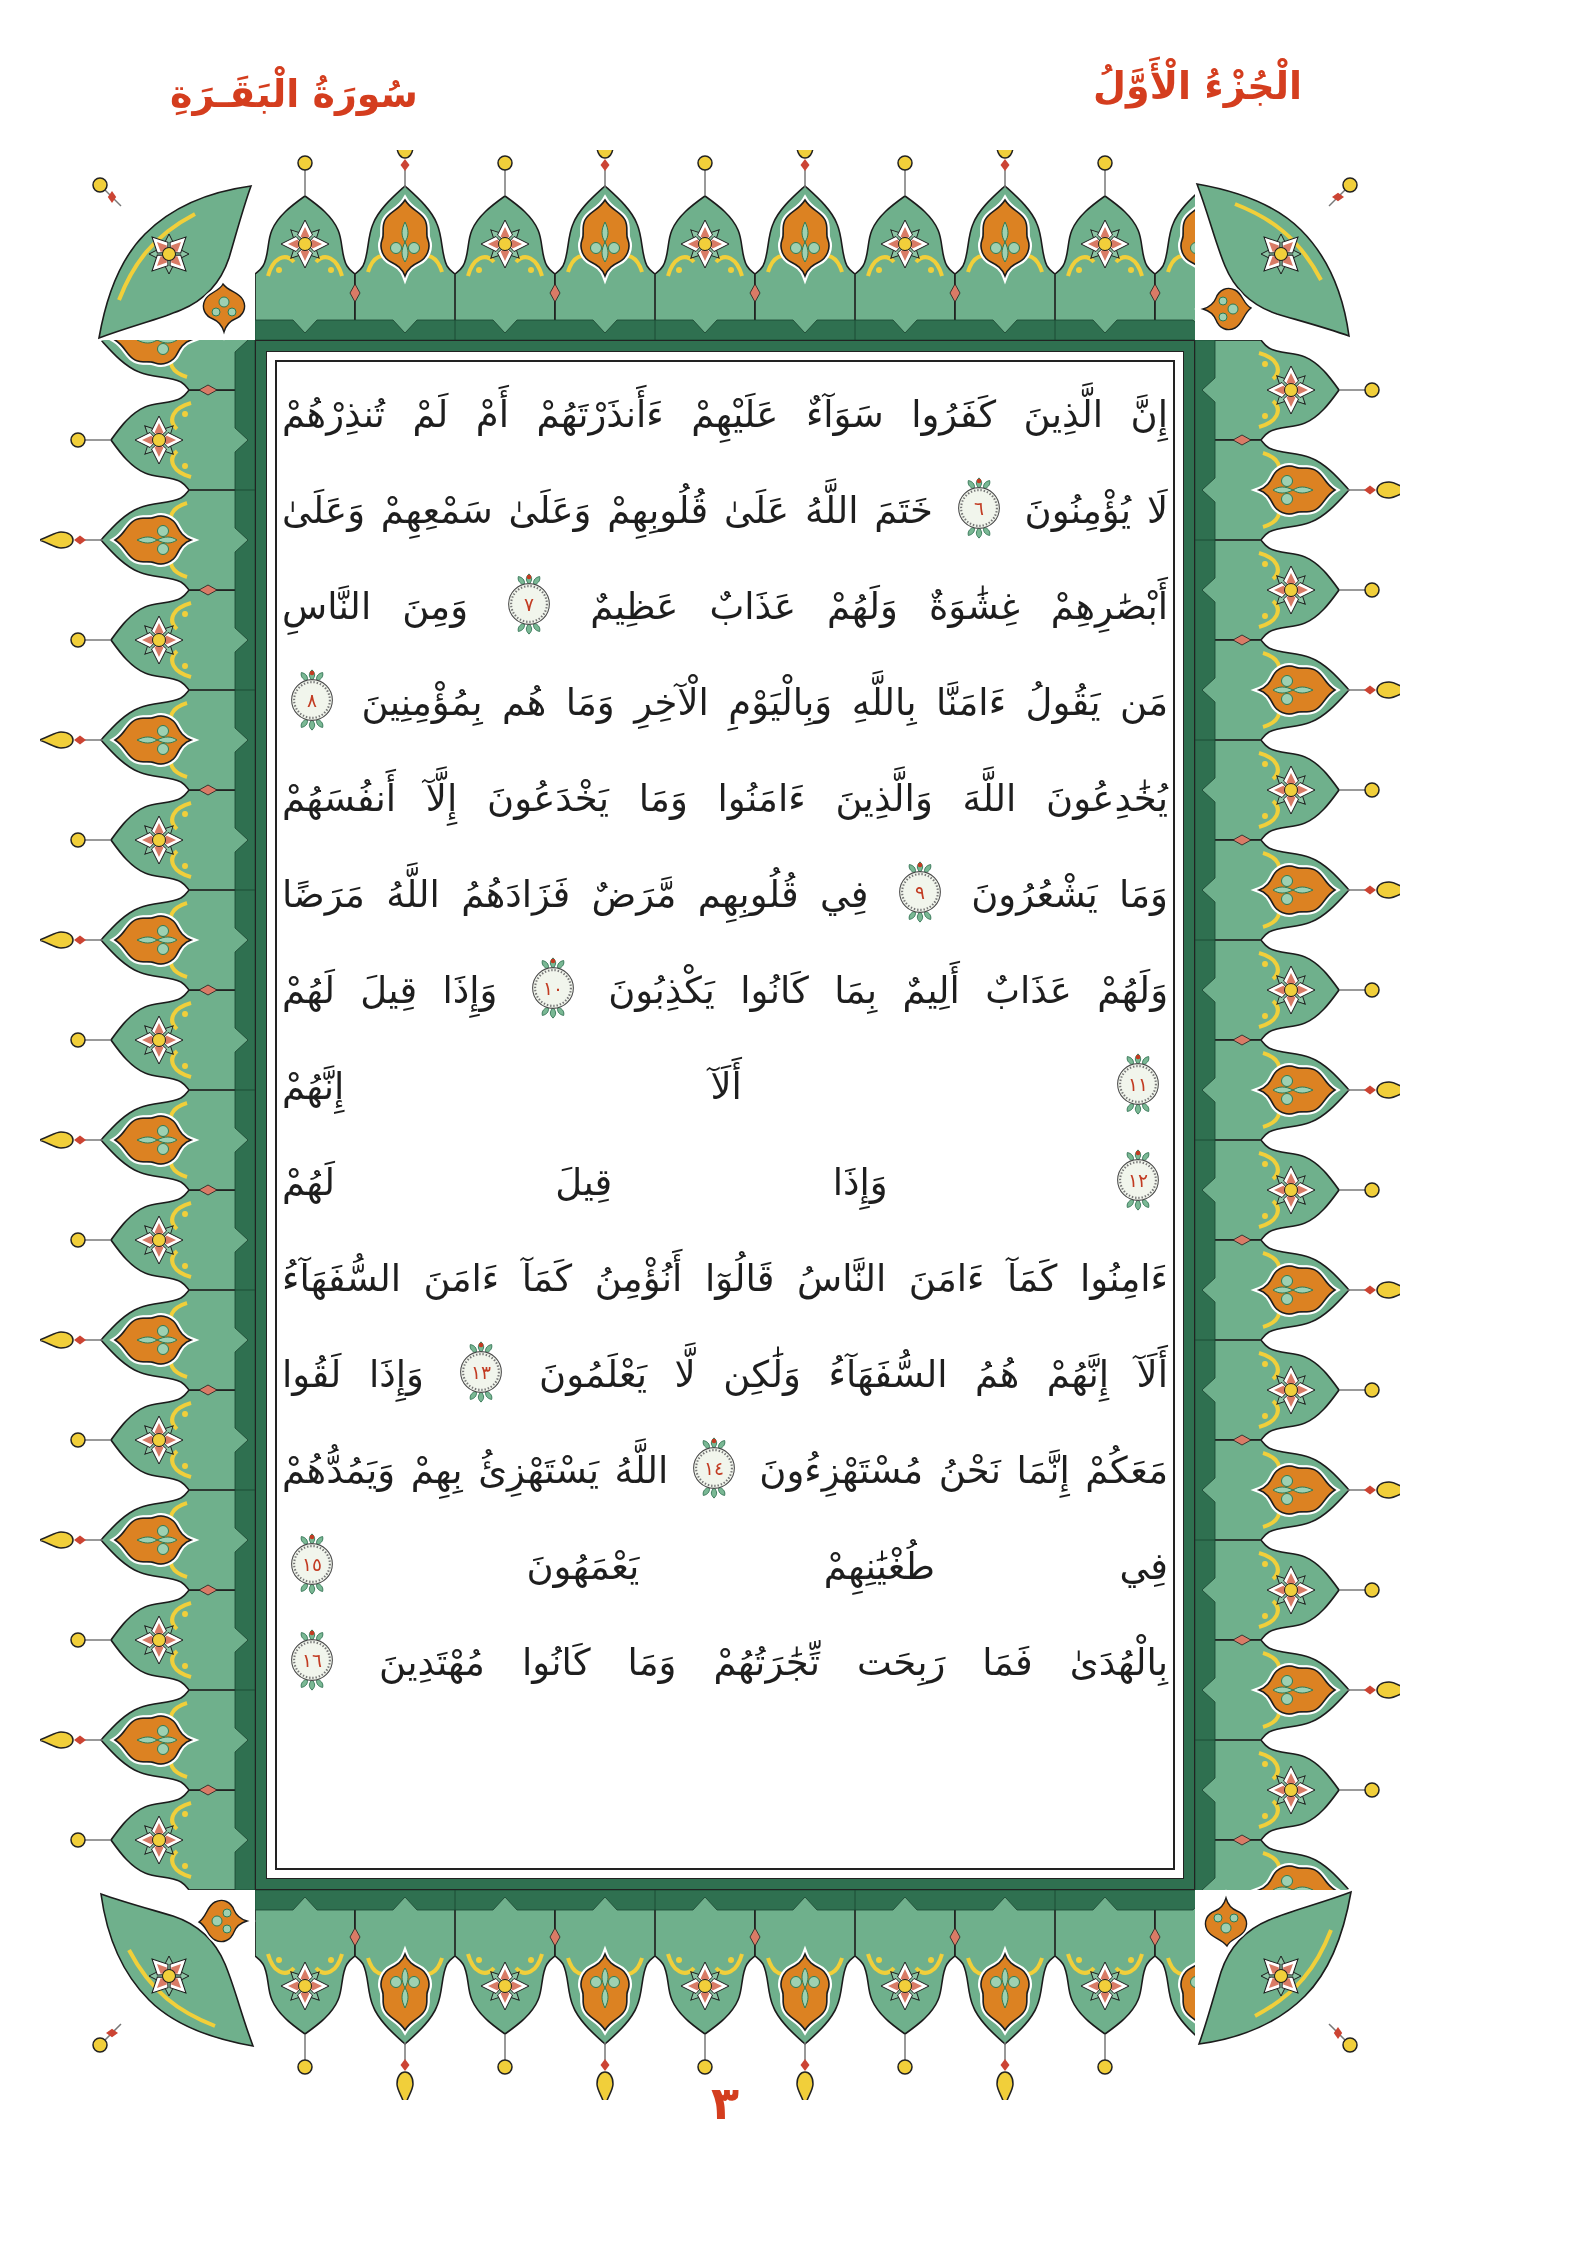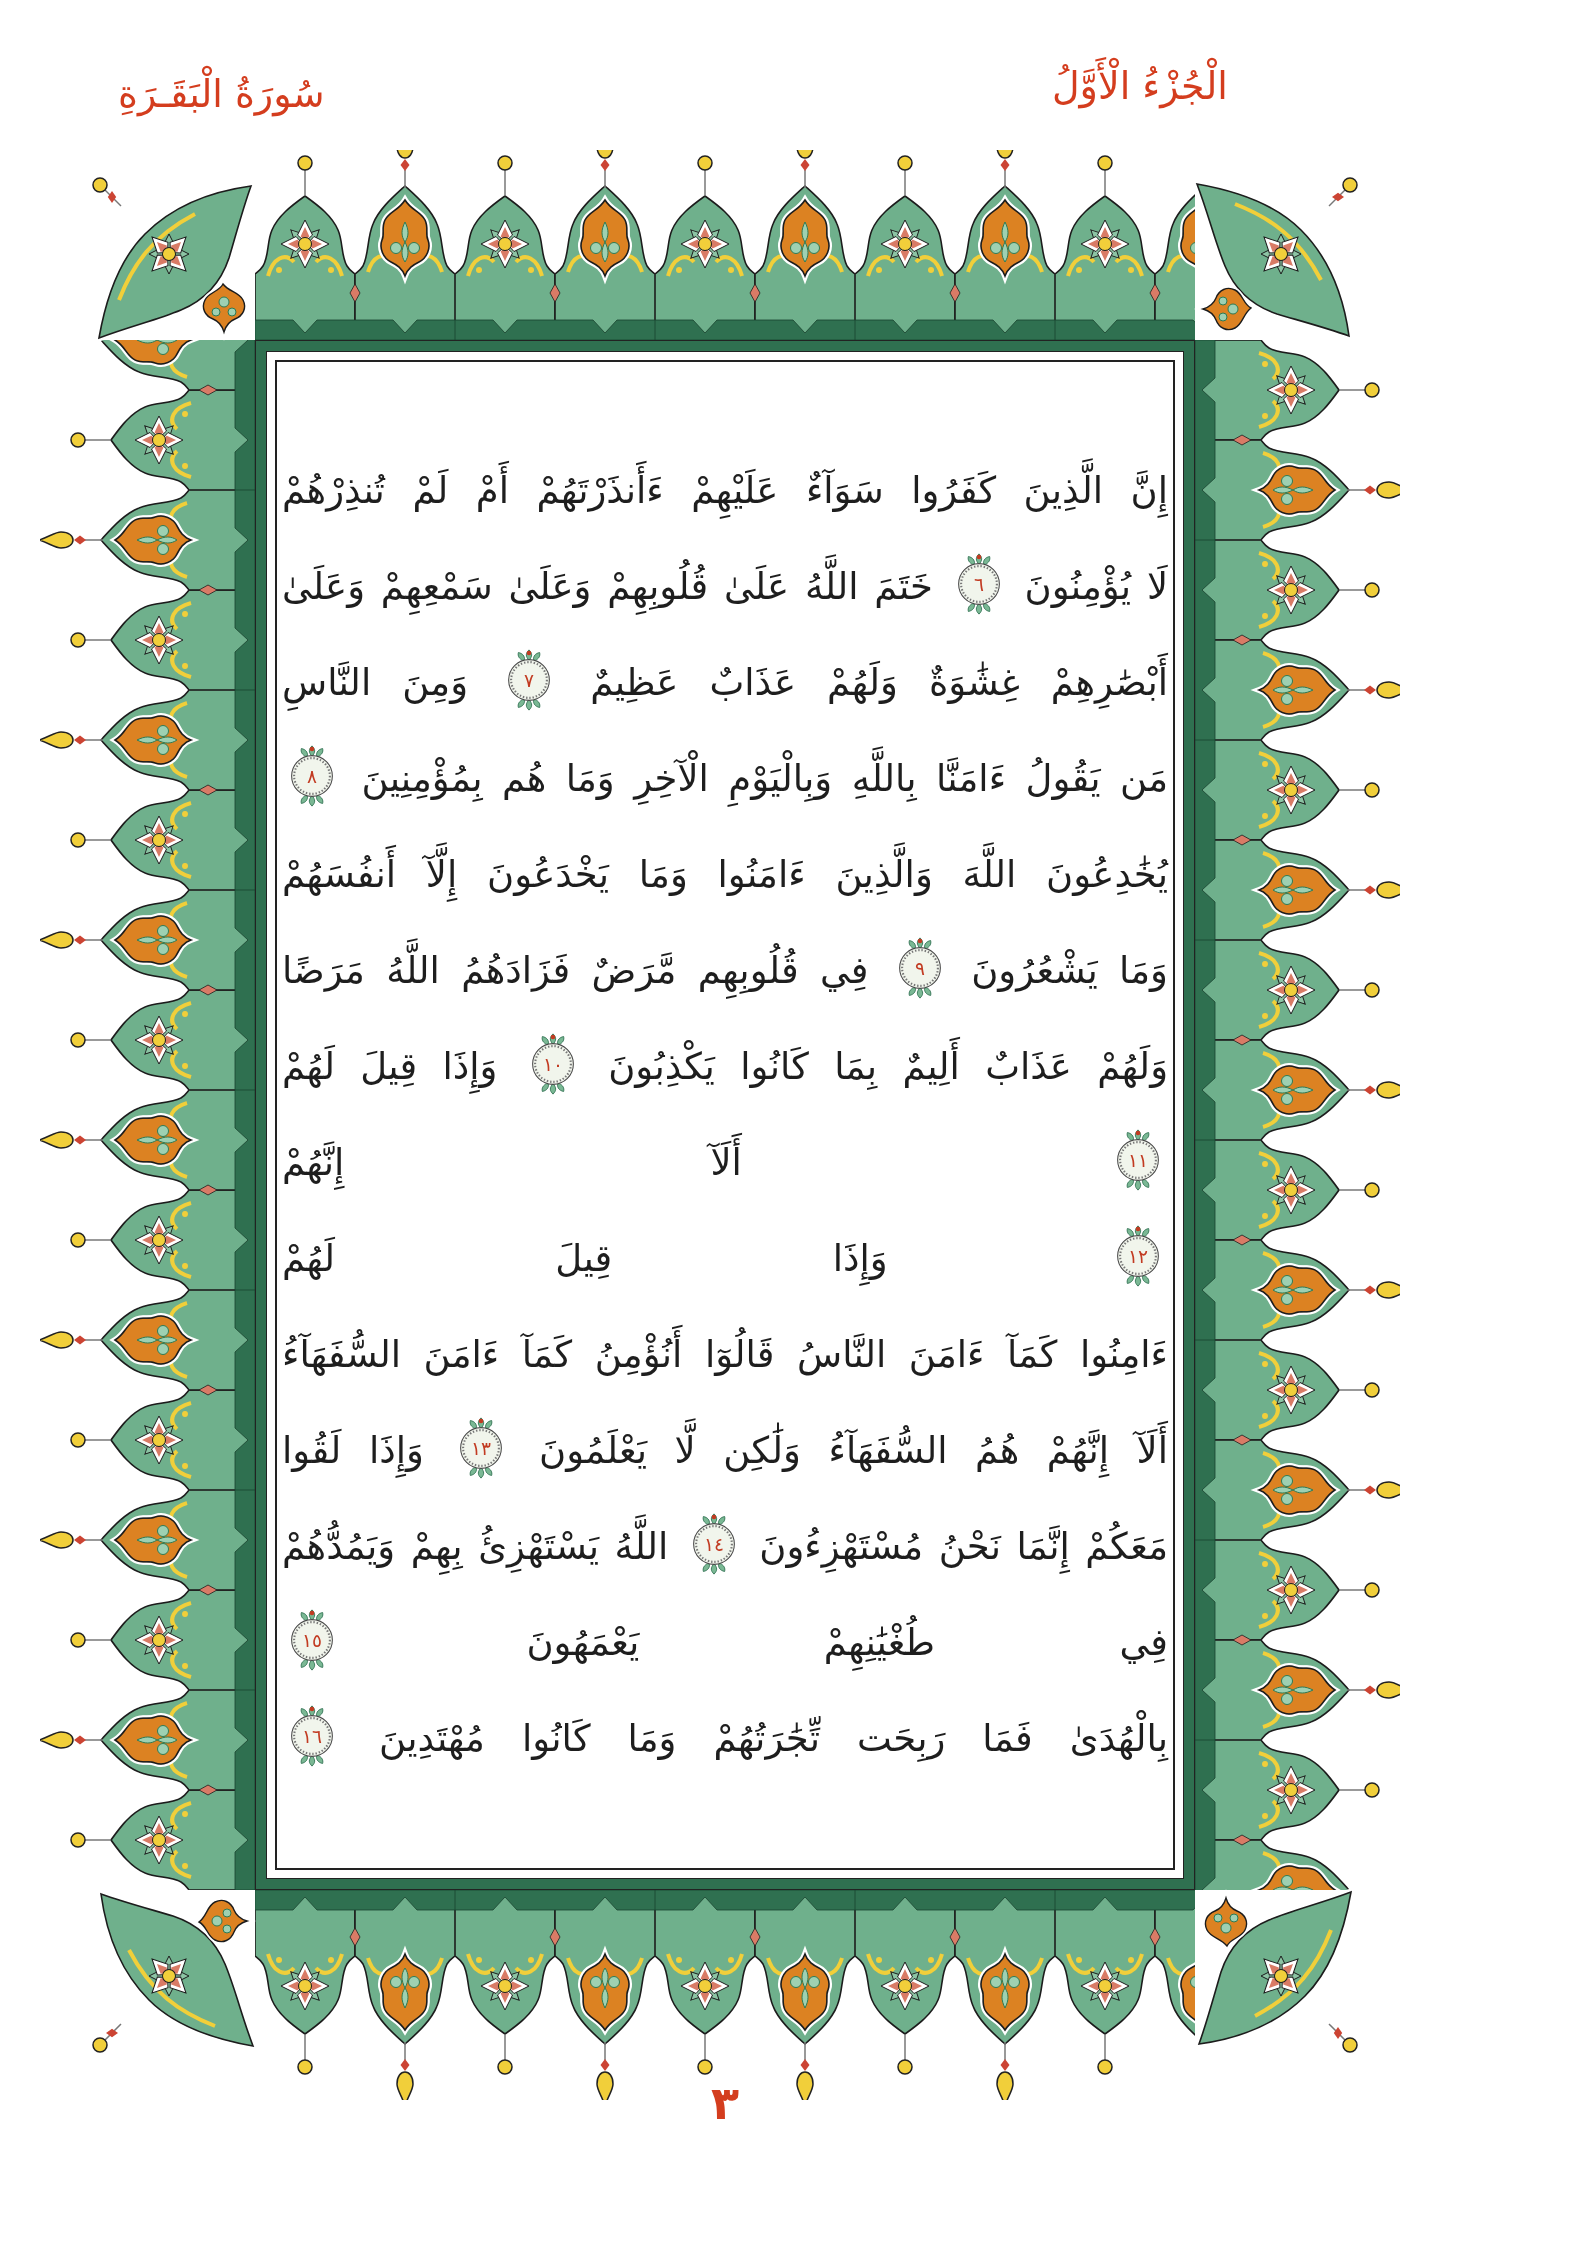--- a/index.html
+++ b/index.html
@@ -1,24 +1,24 @@
 <!DOCTYPE html>
 <html style="--accent_red: #d43d1e; --ayah_number_red: #c23b22; --text_black: #1e1e1e; --border_green: #6fb08c; --border_dark_green: #2f7050; --border_orange: #dc8222; --border_yellow: #f1cf3a; --flower_pink: #d97b66; --pale_green: #9ed0b2;"><head>
 <meta charset="utf-8">
 <style>
   html,body{margin:0;padding:0}
   body{width:1576px;height:2265px;background:#ffffff;position:relative;overflow:hidden;
        font-family:"DejaVu Sans",sans-serif}
-  .hdr{position:absolute;color:var(--accent_red,#d43d1e);font-weight:normal;font-size:38px;
-       direction:rtl;white-space:nowrap;text-align:left}
+  .hdr{position:absolute;color:var(--accent_red,#d43d1e);font-weight:bold;font-size:38px;
+       direction:rtl;white-space:nowrap;text-align:right}
   #hdr-right{top:64px;left:1052px;width:250px}
   #hdr-left{top:72px;left:118px;width:300px}
   #frame-svg{position:absolute;left:40px;top:150px}
   #text-area{position:absolute;left:282px;top:367px;width:886px;height:1496px;
-             display:flex;flex-direction:column;justify-content:center;direction:rtl}
+             display:flex;flex-direction:column;justify-content:flex-start;direction:rtl}
   .qline{height:96px;line-height:96px;font-size:37px;color:var(--text_black,#1e1e1e);
          text-align:justify;text-align-last:justify;-moz-text-align-last:justify;
          white-space:nowrap;overflow:visible}
   .ayah{display:inline-block;vertical-align:-16px;margin:0 5px}
   #page-num{position:absolute;left:95px;top:2076px;width:1260px;text-align:center;
             font-size:46px;color:var(--accent_red,#d43d1e);font-weight:bold}
 </style>
 </head>
 <body>
 

